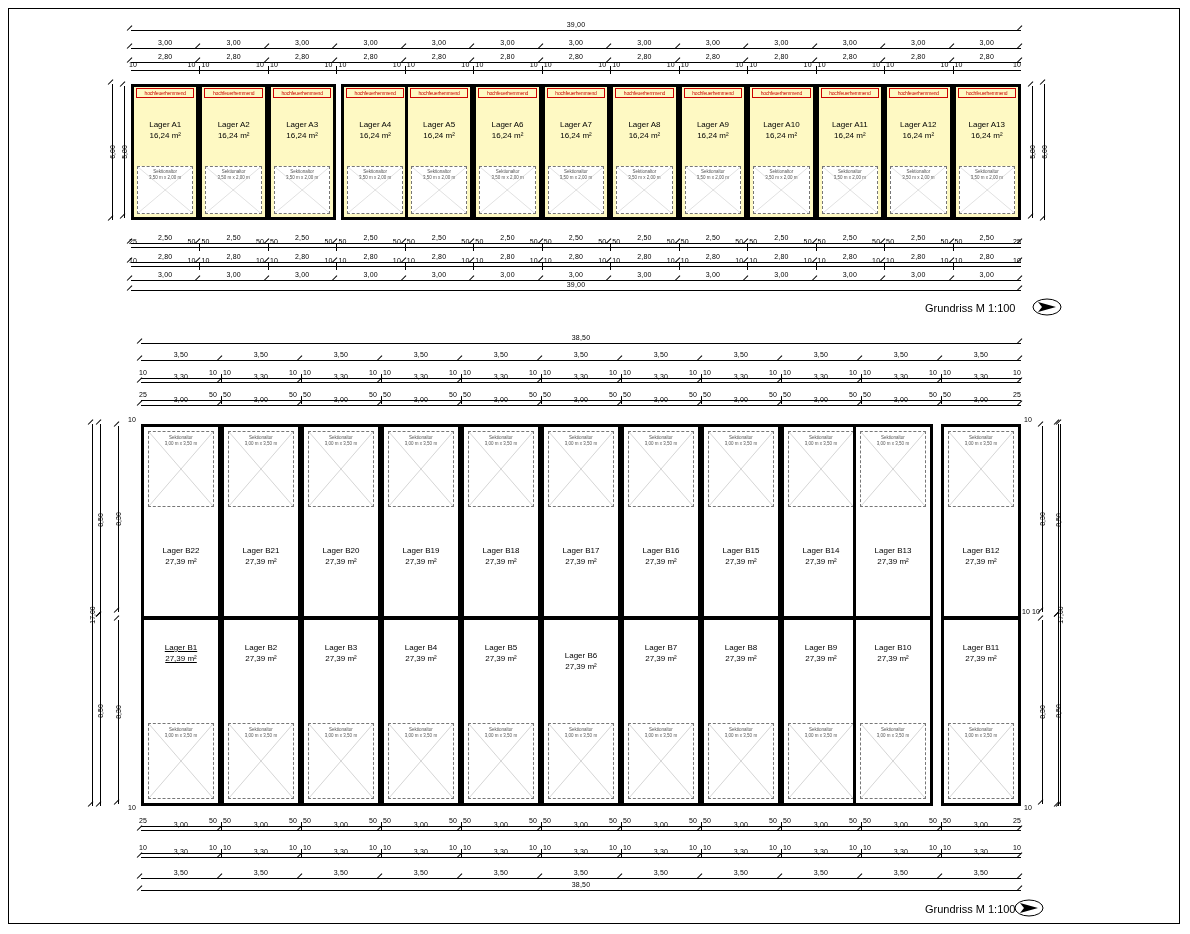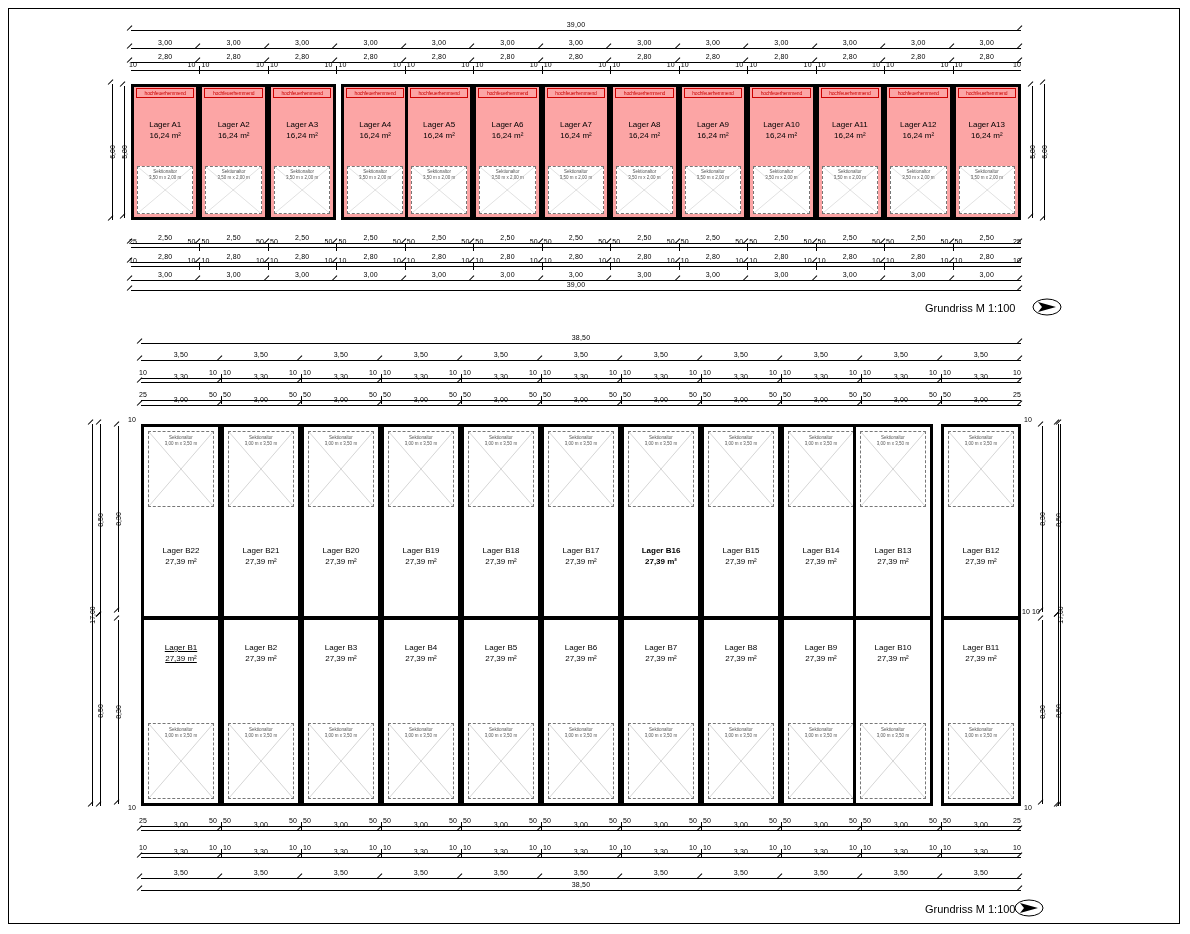--- a/index.html
+++ b/index.html
@@ -8,21 +8,21 @@
   .frame{position:absolute;left:8px;top:8px;width:1172px;height:916px;border:1px solid #000;box-sizing:border-box;}
   .hline{position:absolute;background:#000;height:1px;}
   .vline{position:absolute;background:#000;width:1px;}
   .dimtxt{position:absolute;font-size:7px;line-height:8px;letter-spacing:.2px;white-space:nowrap;color:#000;}
   .dimtxt.c{transform:translateX(-50%);}
   .tickd{position:absolute;width:7px;height:7px;border-left:1px solid #000;transform:rotate(45deg);}
   .vdim{position:absolute;font-size:7px;line-height:8px;white-space:nowrap;transform-origin:0 0;}
 
   
   #planA{position:absolute;left:131px;top:84px;width:890px;height:136px;}
-  .unitA{position:absolute;top:0;height:136px;box-sizing:border-box;border-left:3px solid #000;border-right:3px solid #000;border-top:3px solid #000;border-bottom:3px solid #000;background:#fca5a5;}
+  .unitA{position:absolute;top:0;height:136px;box-sizing:border-box;border-left:3px solid #000;border-right:3px solid #000;border-top:3px solid #000;border-bottom:3px solid #000;background:#fef9c3;}
   .fireTxt{position:absolute;top:3px;left:50%;transform:translateX(-50%);font-size:5px;color:#cc0000;white-space:nowrap;letter-spacing:-.2px;}
   .fireBox{position:absolute;top:1px;left:2px;right:2px;height:10px;border:1px solid #cc0000;box-sizing:border-box;}
   .unitLbl{position:absolute;left:0;right:0;top:32px;text-align:center;font-size:8px;line-height:11px;}
   .door{position:absolute;left:3px;right:3px;bottom:3px;height:48px;border:1px dashed #777;box-sizing:border-box;background:#fff;}
   .door .dtxt{position:absolute;top:2px;left:0;right:0;text-align:center;font-size:4.5px;line-height:6px;color:#555;}
   .door svg line{stroke:#999;stroke-width:.6;}
 
   
   #planB{position:absolute;left:141px;top:424px;width:880px;height:382px;}
   .colB{position:absolute;top:0;height:382px;box-sizing:border-box;border-left:3px solid #000;border-right:3px solid #000;border-top:3px solid #000;border-bottom:3px solid #000;background:#fff;}
@@ -1089,21 +1089,21 @@
               <line x1="100" y1="0" x2="0" y2="100" stroke="#999" stroke-width=".6"></line>
             </svg>
           </div>
           <div class="bLbl" style="top:118px;">
             <div>Lager B17</div>
             <div>27,39 m²</div>
           </div>
         </div>
         <div class="midwall"></div>
         <div class="cellBot">
-          <div class="bLbl" style="top:28px;">
+          <div class="bLbl" style="top:36px;">
             <div>Lager B6</div>
             <div>27,39 m²</div>
           </div>
           <div class="doorB" style="bottom:4px;">
             <div class="dtxt">
               <div>Sektionaltor</div>
               <div>3,00 m x 3,50 m</div>
             </div>
             <svg style="position:absolute;left:0;top:0;width:100%;height:100%;" preserveAspectRatio="none" viewBox="0 0 100 100">
               <line x1="0" y1="0" x2="100" y2="100" stroke="#999" stroke-width=".6"></line>
@@ -1117,21 +1117,21 @@
           <div class="doorB" style="top:4px;">
             <div class="dtxt">
               <div>Sektionaltor</div>
               <div>3,00 m x 3,50 m</div>
             </div>
             <svg style="position:absolute;left:0;top:0;width:100%;height:100%;" preserveAspectRatio="none" viewBox="0 0 100 100">
               <line x1="0" y1="0" x2="100" y2="100" stroke="#999" stroke-width=".6"></line>
               <line x1="100" y1="0" x2="0" y2="100" stroke="#999" stroke-width=".6"></line>
             </svg>
           </div>
-          <div class="bLbl" style="top:118px;font-weight:bold;">
+          <div class="bLbl" style="top:118px;">
             <div>Lager B16</div>
             <div>27,39 m²</div>
           </div>
         </div>
         <div class="midwall"></div>
         <div class="cellBot">
           <div class="bLbl" style="top:28px;">
             <div>Lager B7</div>
             <div>27,39 m²</div>
           </div>

